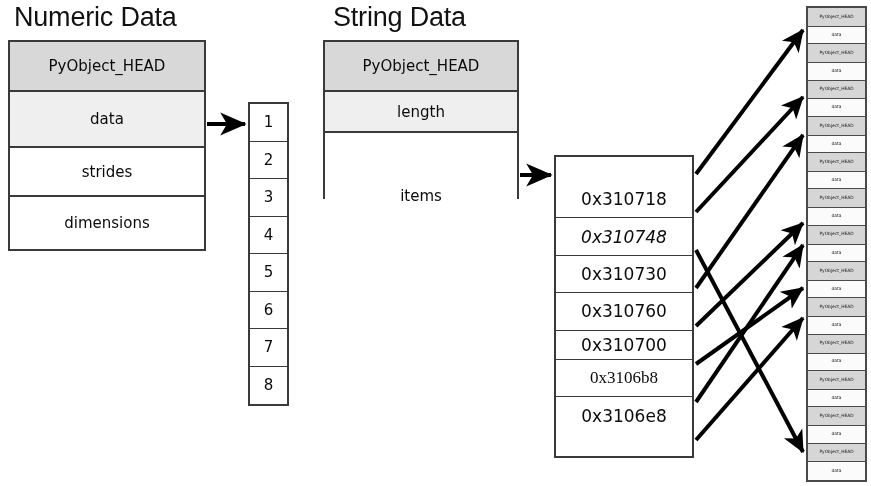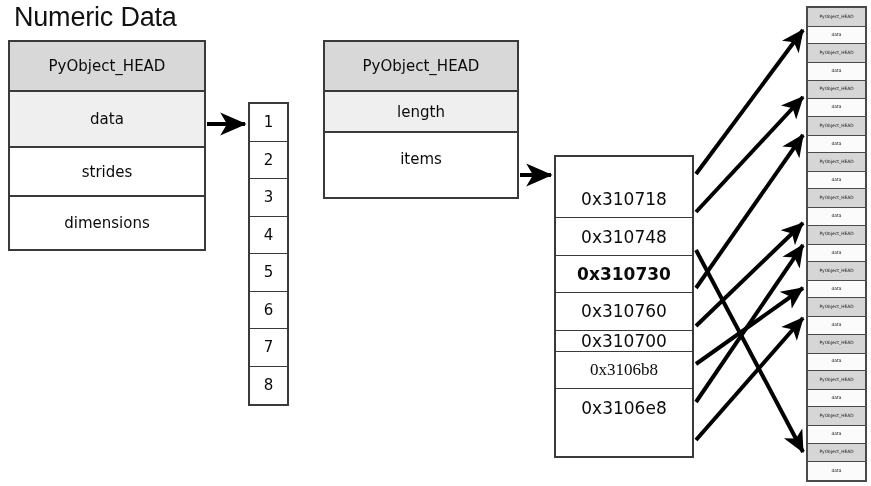--- a/index.html
+++ b/index.html
@@ -102,51 +102,52 @@
     height: 486px;
     pointer-events: none;
   }
 </style>
 </head>
 <body>
 
 <div id="canvas">
 
   <div class="title" id="title-numeric">Numeric Data</div>
+  <div class="title" id="title-string">String Data</div>
 
   <div class="struct-box" id="numeric-struct" style="left:8px; top:40px; width:198px; height:211px;">
     <div class="struct-row row-head" style="height:50px;">PyObject_HEAD</div>
     <div class="struct-row row-soft" style="height:56px;">data</div>
     <div class="struct-row" style="height:49px;">strides</div>
     <div class="struct-row" style="height:52px;">dimensions</div>
   </div>
 
   <div class="struct-box" id="string-struct" style="left:323px; top:40px; width:196px; height:159px;">
     <div class="struct-row row-head" style="height:50px;">PyObject_HEAD</div>
     <div class="struct-row row-soft" style="height:41px;">length</div>
-    <div class="struct-row" style="height:52px;">items</div>
+    <div class="struct-row" style="height:52px;margin-top:37px;">items</div>
   </div>
 
   <div class="cell-col" id="num-col" style="left:248px; top:102px; width:41px; height:304px;">
       <div class="cell" style="height: 37.5px;">1</div>
       <div class="cell" style="height: 37.5px;">2</div>
       <div class="cell" style="height: 37.5px;">3</div>
       <div class="cell" style="height: 37.5px;">4</div>
       <div class="cell" style="height: 37.5px;">5</div>
       <div class="cell" style="height: 37.5px;">6</div>
       <div class="cell" style="height: 37.5px;">7</div>
       <div class="cell" style="height: 37.5px;">8</div>
     </div>
 
   <div class="cell-col" id="ptr-col" style="left:554px; top:155px; width:140px; height:303px;">
       <div class="cell" style="height: 37.375px; margin-top: 24px;">0x310718</div>
-      <div class="cell" style="height: 37.375px;">0x310748</div>
-      <div class="cell" style="height: 37.375px; font-weight: bold;">0x310730</div>
+      <div class="cell" style="height: 37.375px; font-style: italic;">0x310748</div>
+      <div class="cell" style="height: 37.375px;">0x310730</div>
       <div class="cell" style="height: 37.375px;">0x310760</div>
-      <div class="cell" style="height: 21px;">0x310700</div>
+      <div class="cell" style="height: 29px;">0x310700</div>
       <div class="cell" style="height: 37.375px; font-family: Liberation Serif, serif;">0x3106b8</div>
       <div class="cell" style="height: 37.375px;">0x3106e8</div>
     </div>
 
   <div id="heap-col" style="left:806px; top:6px; width:61px; height:476px;">
       <div class="heap-cell heap-head" style="height: 18.88px;">PyObject_HEAD</div>
       <div class="heap-cell heap-data" style="height: 17.4277px;">data</div>
       <div class="heap-cell heap-head" style="height: 18.88px;">PyObject_HEAD</div>
       <div class="heap-cell heap-data" style="height: 17.4277px;">data</div>
       <div class="heap-cell heap-head" style="height: 18.88px;">PyObject_HEAD</div>

